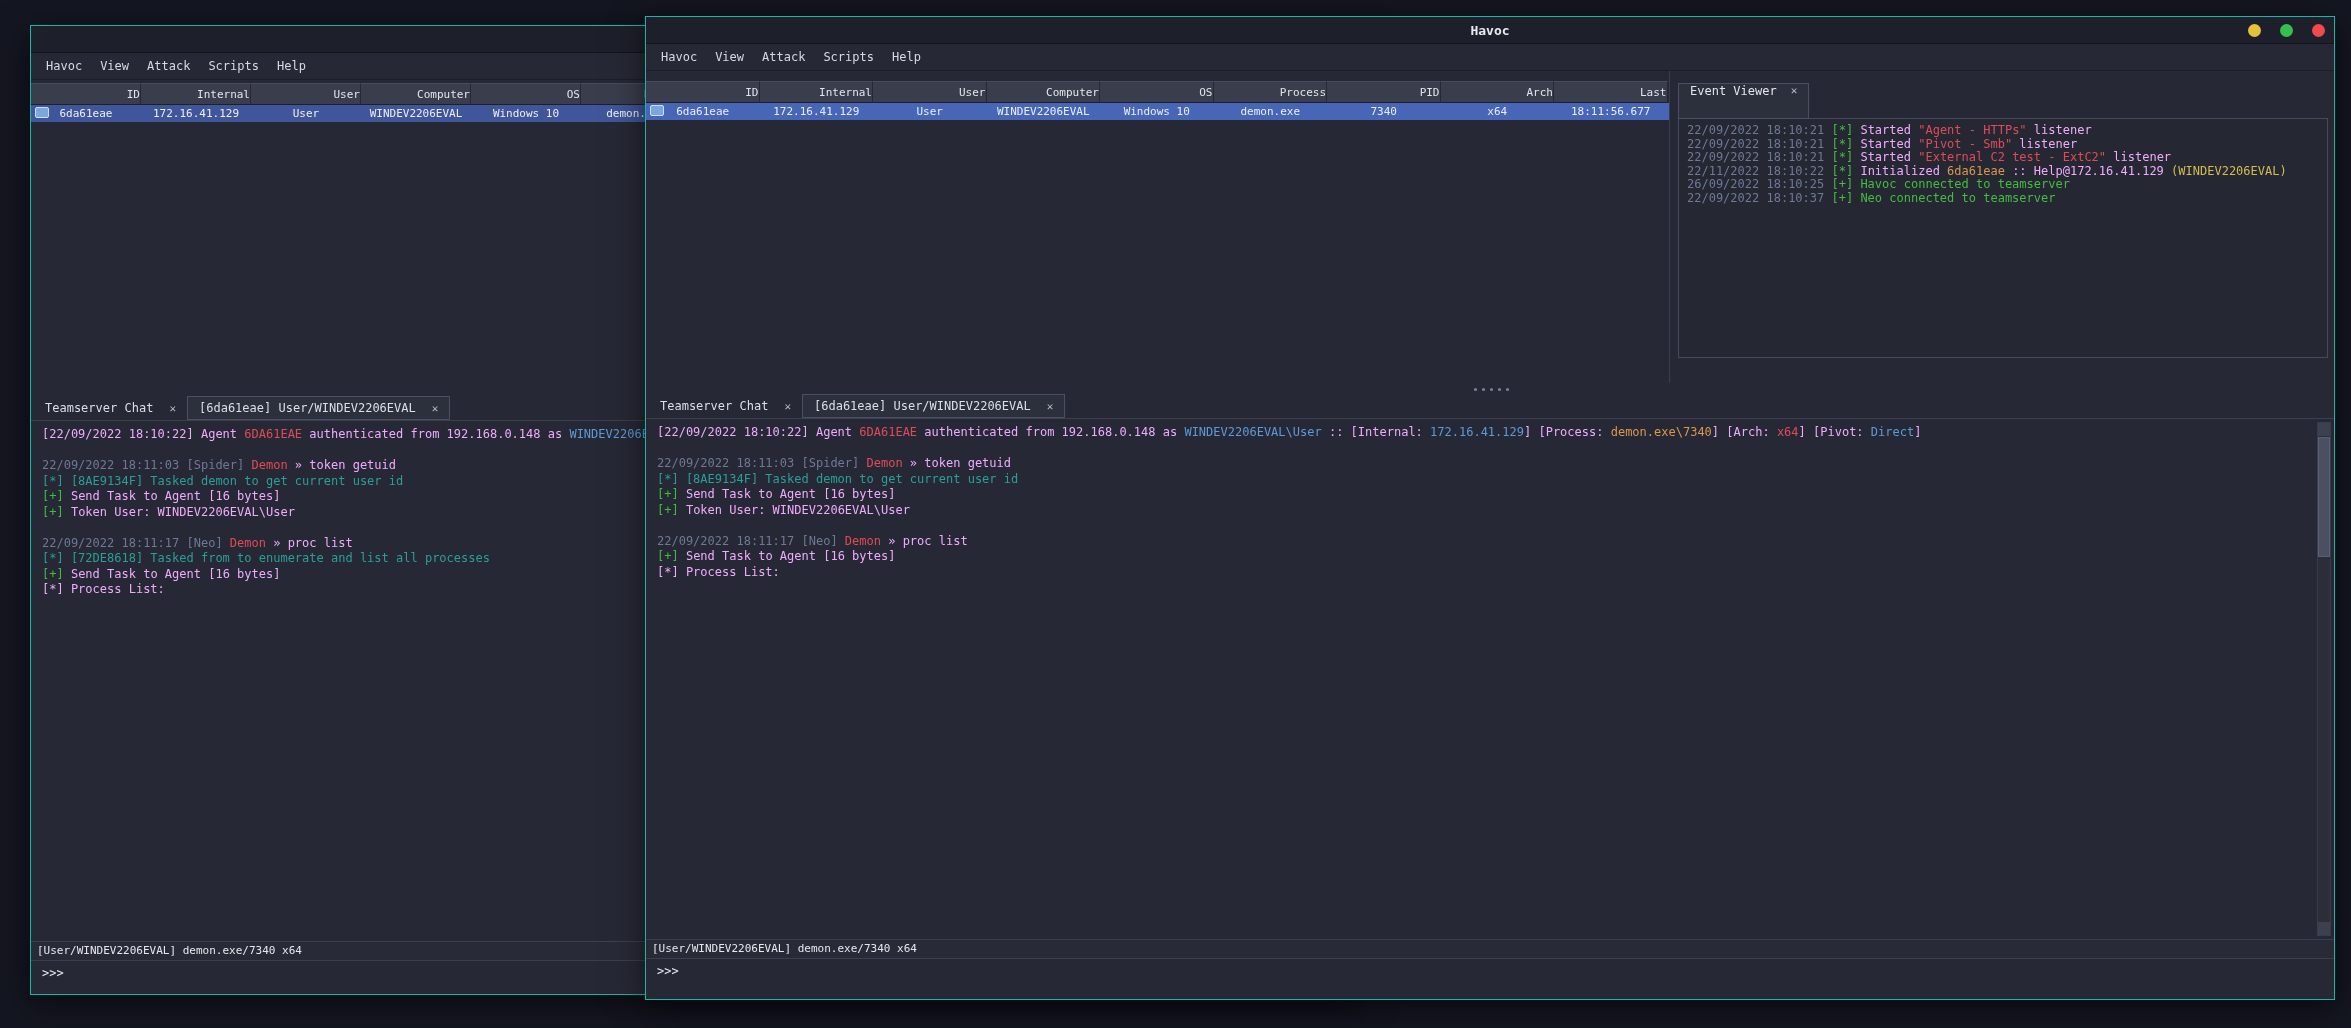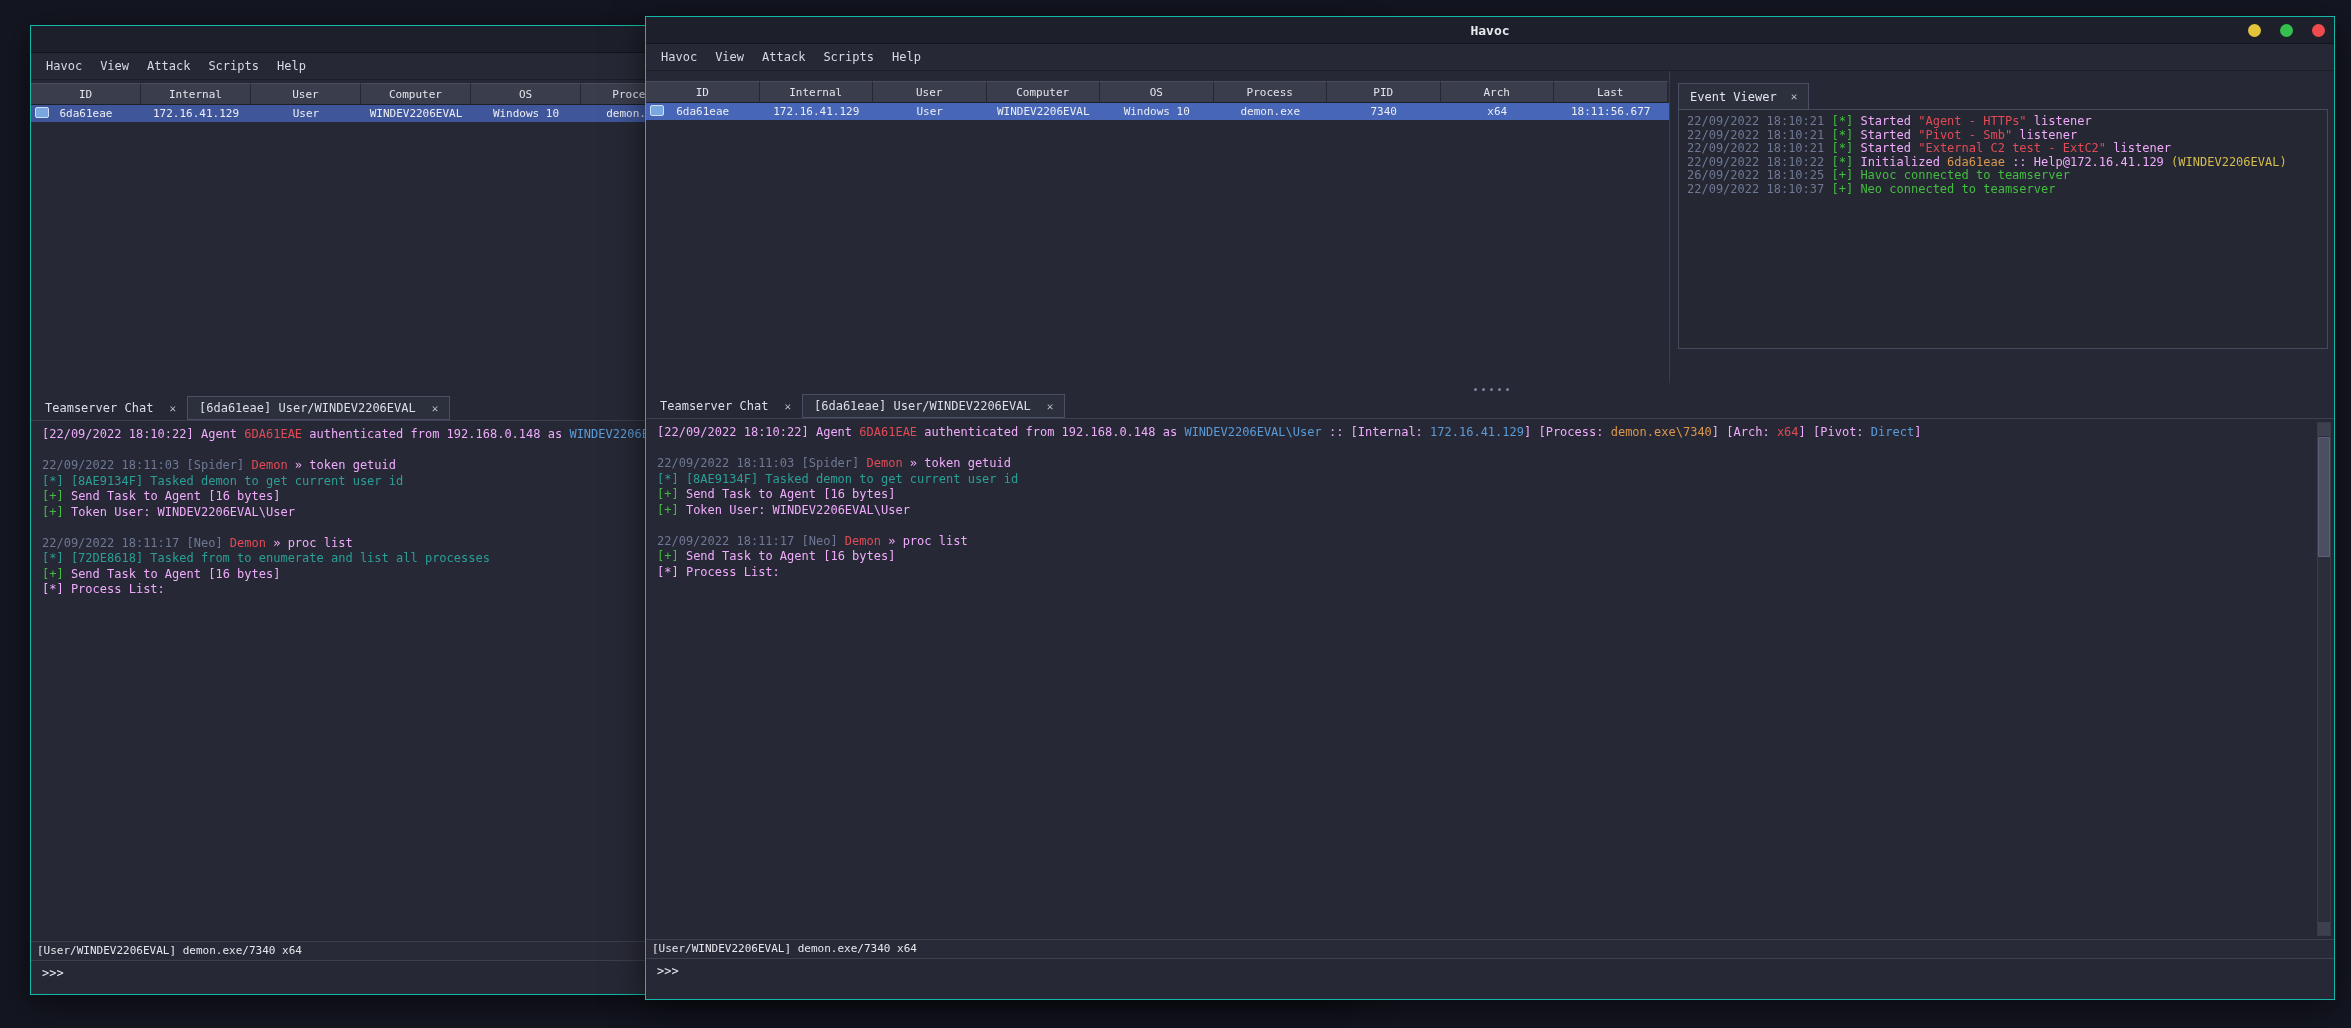--- a/index.html
+++ b/index.html
@@ -23,40 +23,40 @@
     background:#262835;border-bottom:1px solid #1c1e28}
   .menu-items{display:flex}
   .menu-item{color:#d7dae3;font-size:12px;padding:4px 9px;cursor:default}
 
   .main{position:relative;flex:0 0 312px;height:312px}
   .back .main{flex:0 0 307px;height:307px}
   .session-area{position:relative;height:100%;border-right:1px solid #3a3e4c}
   .front .session-area{width:1024px;padding-top:10px}
   .back .session-area{width:992px;padding-top:3px}
   .thead{display:flex}
-  .th{height:22px;line-height:21px;text-align:center;font-size:11px;color:#e3e5ec;
+  .th{height:22px;line-height:21px;text-align:right;font-size:11px;color:#e3e5ec;
     background:#3a3d4c;border-right:1px solid #262835;border-bottom:1px solid #1e2029;
     border-top:1px solid #474b5c;flex:0 0 auto;overflow:hidden;white-space:nowrap}
   .front .th{width:113.5px}
   .back .th{width:110px}
   .trow{display:flex;height:17px;align-items:center}
   .front .trow{background:#4766b8}
   .back .trow{background:#40569b}
   .td{font-size:11px;color:#eceef3;text-align:center;flex:0 0 auto;line-height:17px;
     white-space:nowrap;overflow:hidden}
   .front .td{width:113.5px}
   .back .td{width:110px}
   .td0{display:flex;align-items:center;justify-content:center;position:relative}
   .td0 .idtxt{flex:0 0 auto}
   .monitor-icon{position:absolute;left:4px;top:2px;width:14px;height:11px;
     background:#7aa7e0;border:1px solid #cfdff5;border-radius:2px}
 
   .event-panel{position:absolute;left:1032px;top:12px;width:650px}
   .ev-tabbar{display:flex}
-  .ev-tab{display:flex;align-items:center;height:27px;padding:0 11px;
+  .ev-tab{display:flex;height:36px;padding:0 11px;
     border:1px solid #4a4f63;background:#2c2f3c;color:#e3e5ec;font-size:12px;
     position:relative;z-index:1;margin-bottom:-1px}
   .ev-tab .tab-close{margin-left:14px;color:#b8bcc8;font-size:11px}
   .ev-content{border:1px solid #454a5d;height:240px;padding:5px 8px;background:#252733;overflow:hidden}
   .ev-line{font-size:12px;line-height:13.5px;white-space:pre;overflow:hidden}
 
   .splitter{height:10px;flex:0 0 10px;position:relative}
   .grip{position:absolute;left:50%;top:5px;width:3px;height:3px;border-radius:50%;
     background:#7c8299;box-shadow:-8px 0 0 #7c8299,8px 0 0 #7c8299,-16px 0 0 #7c8299,16px 0 0 #7c8299}
   .back .spacer{height:8px;flex:0 0 8px}
@@ -314,21 +314,21 @@
         <div class="ev-tab">
           <span>Event Viewer</span>
           <span class="tab-close">✕</span>
         </div>
       </div>
       <div class="ev-content">
 
       <div class="ev-line"><span class="c-gray">22/09/2022 18:10:21 </span><span class="c-green">[*]</span><span class="c-fg"> Started </span><span class="c-red">"Agent - HTTPs"</span><span class="c-fg"> listener</span></div>
           <div class="ev-line"><span class="c-gray">22/09/2022 18:10:21 </span><span class="c-green">[*]</span><span class="c-fg"> Started </span><span class="c-red">"Pivot - Smb"</span><span class="c-fg"> listener</span></div>
           <div class="ev-line"><span class="c-gray">22/09/2022 18:10:21 </span><span class="c-green">[*]</span><span class="c-fg"> Started </span><span class="c-red">"External C2 test - ExtC2"</span><span class="c-fg"> listener</span></div>
-          <div class="ev-line"><span class="c-gray">22/09/2022 18:10:22 </span><span class="c-green">[*]</span><span class="c-fg"> Initialized </span><span class="c-orange">6da61eae</span><span class="c-fg"> :: Help@172.16.41.129 </span><span class="c-yellow">(WINDEV2206EVAL)</span></div>
+          <div class="ev-line"><span class="c-gray">22/11/2022 18:10:22 </span><span class="c-green">[*]</span><span class="c-fg"> Initialized </span><span class="c-orange">6da61eae</span><span class="c-fg"> :: Help@172.16.41.129 </span><span class="c-yellow">(WINDEV2206EVAL)</span></div>
           <div class="ev-line"><span class="c-gray">26/09/2022 18:10:25 </span><span class="c-green">[+] Havoc connected to teamserver</span></div>
           <div class="ev-line"><span class="c-gray">22/09/2022 18:10:37 </span><span class="c-green">[+] Neo connected to teamserver</span></div>
         </div>
     </div>
   </div>
   <div class="splitter">
     <span class="grip"></span>
   </div>
   <div class="tabbar">
     <div class="tabs">

